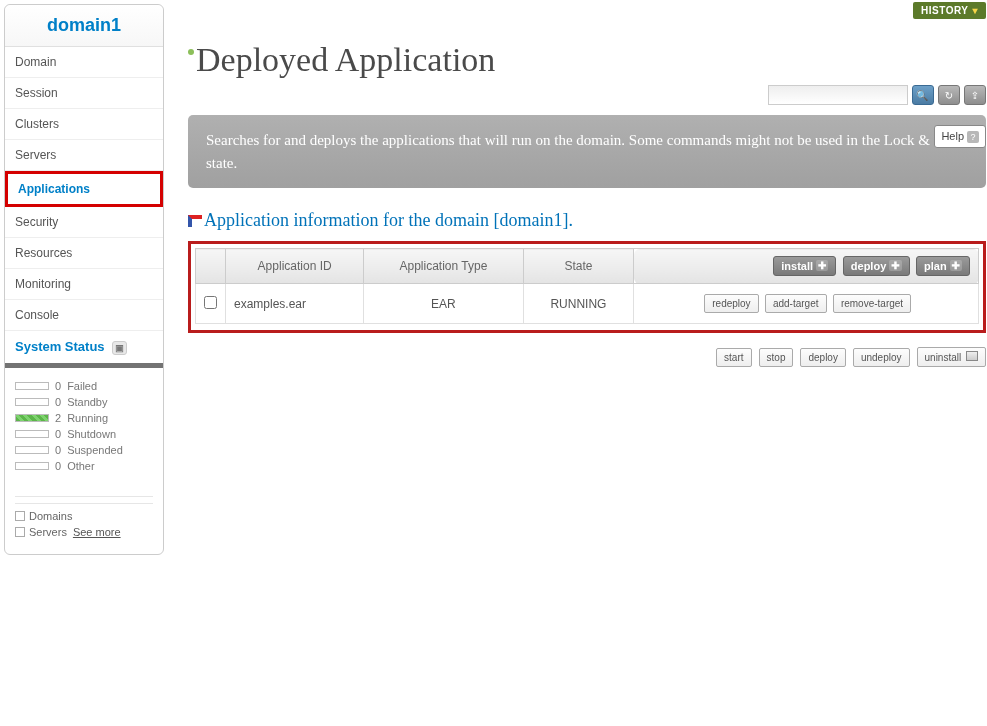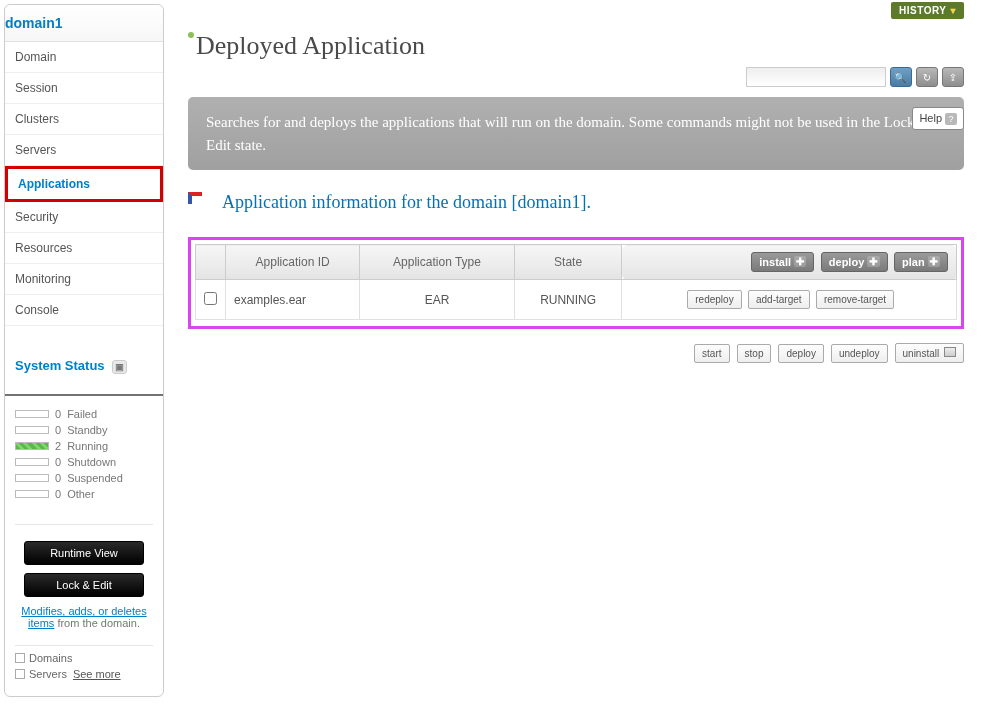--- a/index.html
+++ b/index.html
@@ -1,57 +1,57 @@
 <!DOCTYPE html>
 <html><head>
 <meta charset="utf-8">
 <style>
   * { box-sizing: border-box; margin: 0; padding: 0; }
   body { font-family: Arial, Helvetica, sans-serif; font-size: 12px; color: #555; background:#fff; }
   .container { display:flex; }
   .sidebar { width:160px; border:1px solid #ccc; border-radius:6px; margin:4px; background:#fff; }
-  .sidebar-title { color:#0080c8; font-weight:bold; padding:10px 0; border-bottom:1px solid #e0e0e0; font-size:14px; background: linear-gradient(#fff,#f7f7f7); border-radius:6px 6px 0 0;}
+  .sidebar-title { color:#0080c8; font-weight:bold; text-align:center; padding:10px 0; border-bottom:1px solid #e0e0e0; font-size:18px; background: linear-gradient(#fff,#f7f7f7); border-radius:6px 6px 0 0;}
   .nav-item { padding:8px 10px; border-bottom:1px solid #eee; color:#555; font-size:12px; cursor:pointer; }
   .nav-item.active { color:#0080c8; font-weight:bold; }
   .applications-red { border:3px solid #d40000; }
-  .system-status-title { color:#0080c8; font-weight:bold; padding:8px 10px 20px; font-size:13px; border-bottom:2px solid #737373;margin-top:24px;}
+  .system-status-title { color:#0080c8; font-weight:bold; padding:8px 10px 8px; font-size:13px; border-bottom:5px solid #737373;}
   .ss-icon { display:inline-block; background:#e8e8e8; border:1px solid #ccc; border-radius:3px; font-size:9px; padding:1px 2px; color:#777; margin-left:4px;}
   .status-list { padding:8px 10px 14px; }
   .status-row { display:flex; align-items:center; gap:6px; font-size:11px; color:#777; margin:4px 0;}
   .bar { width:34px; height:8px; border:1px solid #bbb; background:#fff;}
   .bar.running { background: repeating-linear-gradient(45deg,#5cb64a,#5cb64a 3px,#7dd36e 3px,#7dd36e 6px); }
   .side-block { padding:10px; }
   .dark-btn { display:block; width:120px; margin:0 auto 8px; background:linear-gradient(#2a2a2a,#000); color:#fff; font-size:11px; padding:5px 0; border:1px solid #000; border-radius:3px; text-align:center; cursor:pointer;}
   .mod-text { text-align:center; font-size:11px; color:#777; }
   .mod-text a { color:#0080c8; text-decoration:underline; }
   .admin-title { color:#0080c8; font-weight:bold; font-size:14px; padding:8px 10px; }
   .admin-list { padding:0 10px 12px; font-size:11px; color:#666; }
   .admin-list div { margin:4px 0; }
   .icon-sq { display:inline-block; width:10px; height:10px; border:1px solid #aaa; margin-right:4px; position:relative; top:1px;}
   .see-more { text-decoration:underline; color:#555; margin-left:6px;}
   
-  .main { flex:1; padding:0 23px 10px 20px; }
+  .main { flex:1; padding:0 1px 10px 20px; }
   .topbar { display:flex; justify-content:flex-end; padding-top:2px;}
   .history-btn { background:#5c7a2a; color:#fff; font-size:10px; font-weight:bold; padding:3px 8px; border-radius:2px; cursor:pointer; letter-spacing:0.5px;}
   .history-btn .chev { color:#f6d548; margin-left:4px; }
-  h1.page-title { font-family: Georgia, 'Times New Roman', serif; font-size:26px; color:#4a4a4a; font-weight:normal; margin-top:12px;}
+  h1.page-title { font-family: Georgia, 'Times New Roman', serif; font-size:34px; color:#4a4a4a; font-weight:normal; margin-top:22px;}
   .green-dot { width:6px; height:6px; border-radius:50%; background:#8cbf5a; display:inline-block; position:relative; top:-16px; margin-right:2px;}
   .searchbar { display:flex; justify-content:flex-end; gap:4px; margin-top:6px;}
   .searchbar input { width:140px; height:20px; border:1px solid #ccc; background: #f9f9f9 linear-gradient(#eee,#fff); padding:0 4px; font-size:11px;}
   .sq-btn { width:22px; height:20px; background:linear-gradient(#6da0c8,#4a7ba3); border:1px solid #3a6a93; border-radius:3px; color:#fff; font-size:10px; display:flex; align-items:center; justify-content:center; cursor:pointer;}
   .sq-btn.grey { background:linear-gradient(#b8b8b8,#8e8e8e); border-color:#777;}
   
   .desc-box { background:linear-gradient(#b0b0b0,#a0a0a0); border-radius:5px; padding:14px 18px; margin-top:10px; color:#fff; font-family: Georgia, serif; font-size:15px; line-height:1.5; position:relative;}
   .help-btn { position:absolute; top:10px; right:0; background:#fff; border:1px solid #888; border-radius:3px; padding:2px 6px; font-size:11px; color:#444; font-family:Arial; cursor:pointer;}
   .help-btn .q { display:inline-block; background:#b8b8b8; color:#fff; width:12px; height:12px; border-radius:2px; font-size:9px; text-align:center; line-height:12px; margin-left:3px;}
   
-  .section-title { font-family: Georgia, serif; color:#0072b8; font-size:18px; font-weight:normal; margin-top:22px; display:flex; gap:20px;}
+  .section-title { font-family: Georgia, serif; color:#0072b8; font-size:18px; font-weight:normal; margin-top:22px; display:flex; align-items:center; gap:2px;}
   .flag-icon { width:14px; height:12px; background:#fff; border-top:4px solid #d22; border-left:4px solid #3355aa; display:inline-block; position:relative;}
   
-  .table-wrap { margin-top:24px; border:3px solid #d946ef; padding:4px 4px 6px;}
+  .table-wrap { margin-top:10px; border:3px solid #b91c1c; padding:4px 4px 6px;}
   table.app-table { width:100%; border-collapse:collapse; }
   .app-table thead td { background:linear-gradient(#f6f6f6,#e4e4e4); border:1px solid #ccc; padding:7px 8px; color:#666; text-align:center; font-size:12px;}
   .app-table thead td:first-child { width:30px; text-align:center;}
   .app-table thead td:last-child { text-align:right;border-radius:6px; }
   .app-table tbody td { border:1px solid #e0e0e0; padding:10px 8px; color:#555; font-size:12px; text-align:center;}
   .app-table tbody td:nth-child(2) { text-align:left; }
   .app-table tbody td:nth-child(1) { text-align:center; width:30px;}
   
   .pill-btn { display:inline-block; background:linear-gradient(#9a9a9a,#7a7a7a); color:#fff; font-size:11px; font-weight:bold; padding:3px 7px; border:1px solid #666; border-radius:3px; cursor:pointer; margin-left:3px;}
   .pill-btn .plus { background:rgba(255,255,255,0.2); border-radius:2px; padding:0 2px; margin-left:3px; font-size:10px; position:relative; top:-1px;}
@@ -110,27 +110,20 @@
         <span>Suspended</span>
       </div>
       <div class="status-row">
         <span class="bar"></span>
         <span>0</span>
         <span>Other</span>
       </div>
     </div>
     <div class="hr"></div>
 
-    <div class="side-block">
-      <div class="dark-btn">Runtime View</div>
-      <div class="dark-btn">Lock &amp; Edit</div>
-      <div class="mod-text">
-        <a href="#">Modifies, adds, or deletes items</a><span> from the domain.</span>
-      </div>
-    </div>
     <div class="hr"></div>
 
     <div class="admin-list">
       <div><span class="icon-sq"></span><span>Domains</span></div>
       <div><span class="icon-sq"></span><span>Servers</span><span class="see-more">See more</span></div>
     </div>
   </div>
 
   <div class="main">
     <div class="topbar">

